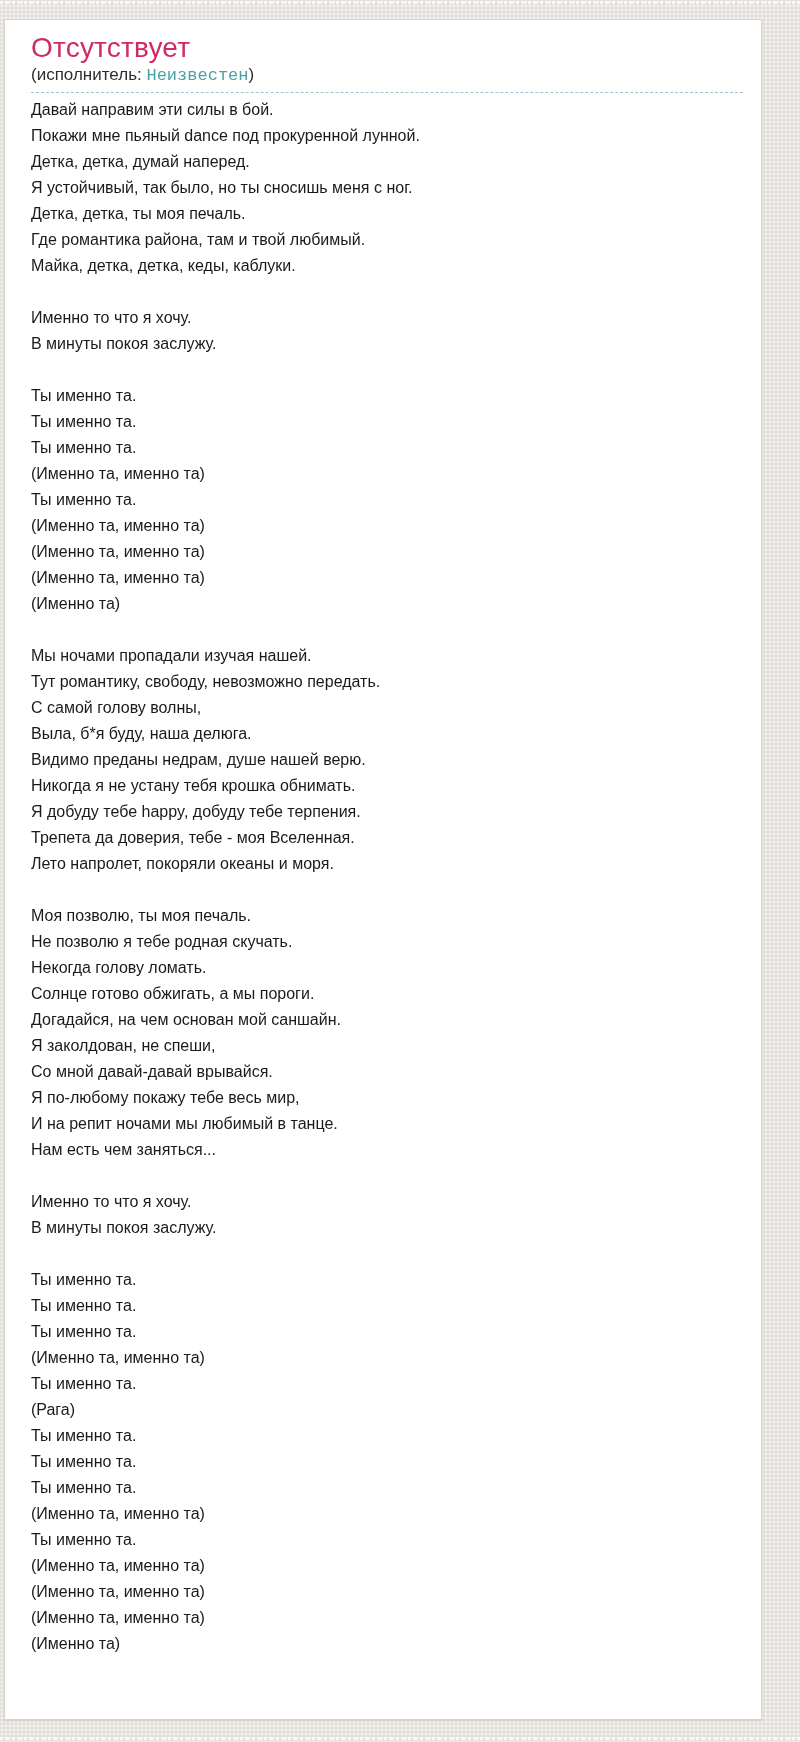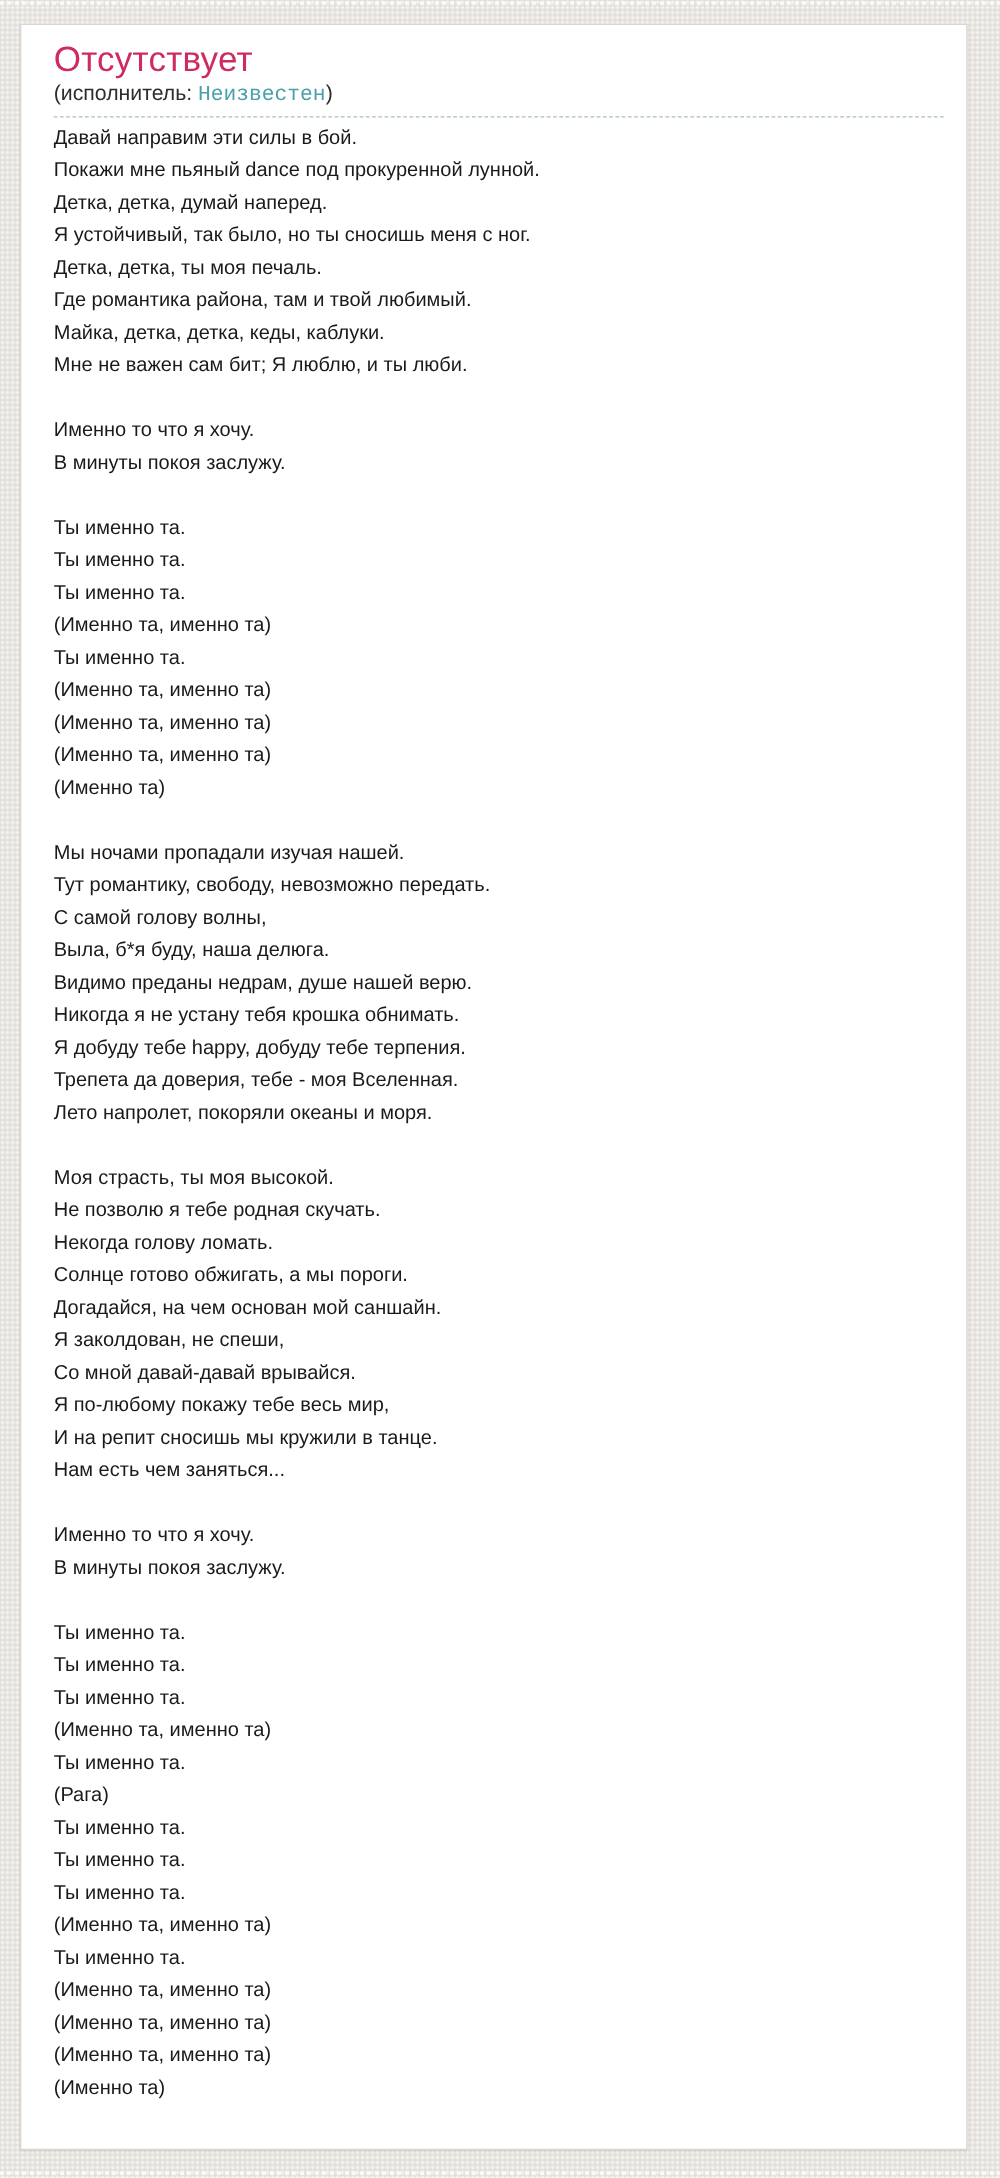--- a/index.html
+++ b/index.html
@@ -28,21 +28,21 @@
   }
   .edge-stitch{
     position:absolute;left:0;width:800px;height:3px;
     background:repeating-linear-gradient(90deg,#fdfbf8 0 3px,transparent 3px 6px);
     opacity:.9;
   }
   .edge-stitch.top{top:1px;}
   .edge-stitch.bottom{top:1737px;}
   .card{
     position:absolute;
-    left:16px;top:19px;
+    left:4px;top:19px;
     width:758px;height:1701px;
     background:var(--card-background);
     border:1px solid var(--card-border);
     box-shadow:0 1px 2px rgba(120,112,104,.18);
     padding:12px 18px 0 26px;
   }
   .song-header{
     border-bottom:1px dashed var(--separator-color);
     padding-bottom:6px;
   }
@@ -88,21 +88,20 @@
     <div class="artist-line"><span>(исполнитель: </span><a class="artist-link">Неизвестен</a><span>)</span></div>
   </div>
   <div class="lyrics">
       <div class="lyric-line">Давай направим эти силы в бой.</div>
       <div class="lyric-line">Покажи мне пьяный dance под прокуренной лунной.</div>
       <div class="lyric-line">Детка, детка, думай наперед.</div>
       <div class="lyric-line">Я устойчивый, так было, но ты сносишь меня с ног.</div>
       <div class="lyric-line">Детка, детка, ты моя печаль.</div>
       <div class="lyric-line">Где романтика района, там и твой любимый.</div>
       <div class="lyric-line">Майка, детка, детка, кеды, каблуки.</div>
-      <div class="lyric-line">Мне не важен сам бит; Я люблю, и ты люби.</div>
       <div class="lyric-line"></div>
       <div class="lyric-line">Именно то что я хочу.</div>
       <div class="lyric-line">В минуты покоя заслужу.</div>
       <div class="lyric-line"></div>
       <div class="lyric-line">Ты именно та.</div>
       <div class="lyric-line">Ты именно та.</div>
       <div class="lyric-line">Ты именно та.</div>
       <div class="lyric-line">(Именно та, именно та)</div>
       <div class="lyric-line">Ты именно та.</div>
       <div class="lyric-line">(Именно та, именно та)</div>
@@ -113,29 +112,29 @@
       <div class="lyric-line">Мы ночами пропадали изучая нашей.</div>
       <div class="lyric-line">Тут романтику, свободу, невозможно передать.</div>
       <div class="lyric-line">С самой голову волны,</div>
       <div class="lyric-line">Выла, б*я буду, наша делюга.</div>
       <div class="lyric-line">Видимо преданы недрам, душе нашей верю.</div>
       <div class="lyric-line">Никогда я не устану тебя крошка обнимать.</div>
       <div class="lyric-line">Я добуду тебе happy, добуду тебе терпения.</div>
       <div class="lyric-line">Трепета да доверия, тебе - моя Вселенная.</div>
       <div class="lyric-line">Лето напролет, покоряли океаны и моря.</div>
       <div class="lyric-line"></div>
-      <div class="lyric-line">Моя страсть, ты моя высокой.</div>
+      <div class="lyric-line">Моя позволю, ты моя печаль.</div>
       <div class="lyric-line">Не позволю я тебе родная скучать.</div>
       <div class="lyric-line">Некогда голову ломать.</div>
       <div class="lyric-line">Солнце готово обжигать, а мы пороги.</div>
       <div class="lyric-line">Догадайся, на чем основан мой саншайн.</div>
       <div class="lyric-line">Я заколдован, не спеши,</div>
       <div class="lyric-line">Со мной давай-давай врывайся.</div>
       <div class="lyric-line">Я по-любому покажу тебе весь мир,</div>
-      <div class="lyric-line">И на репит сносишь мы кружили в танце.</div>
+      <div class="lyric-line">И на репит ночами мы любимый в танце.</div>
       <div class="lyric-line">Нам есть чем заняться...</div>
       <div class="lyric-line"></div>
       <div class="lyric-line">Именно то что я хочу.</div>
       <div class="lyric-line">В минуты покоя заслужу.</div>
       <div class="lyric-line"></div>
       <div class="lyric-line">Ты именно та.</div>
       <div class="lyric-line">Ты именно та.</div>
       <div class="lyric-line">Ты именно та.</div>
       <div class="lyric-line">(Именно та, именно та)</div>
       <div class="lyric-line">Ты именно та.</div>

